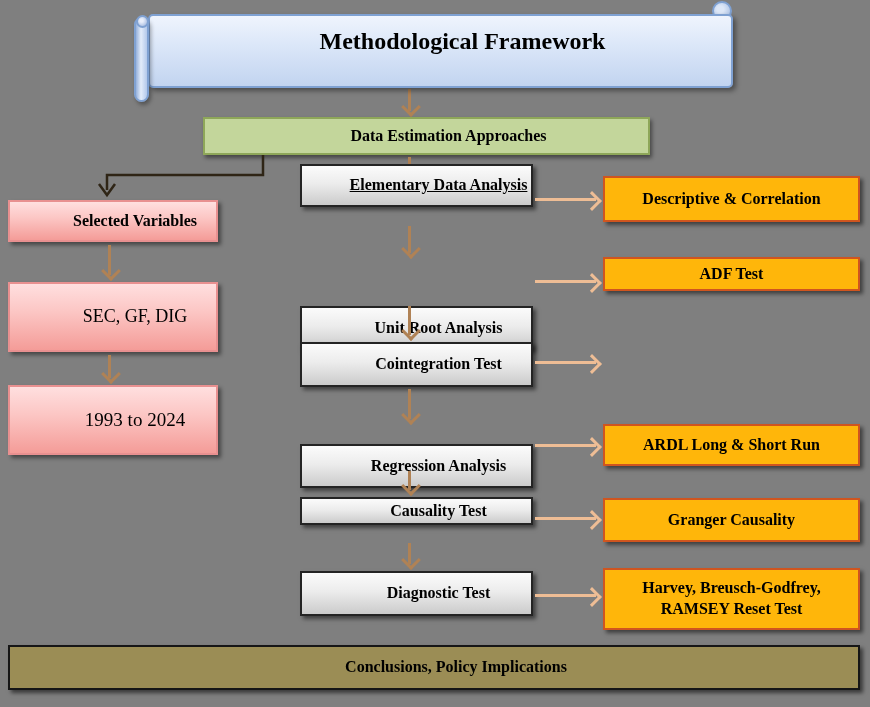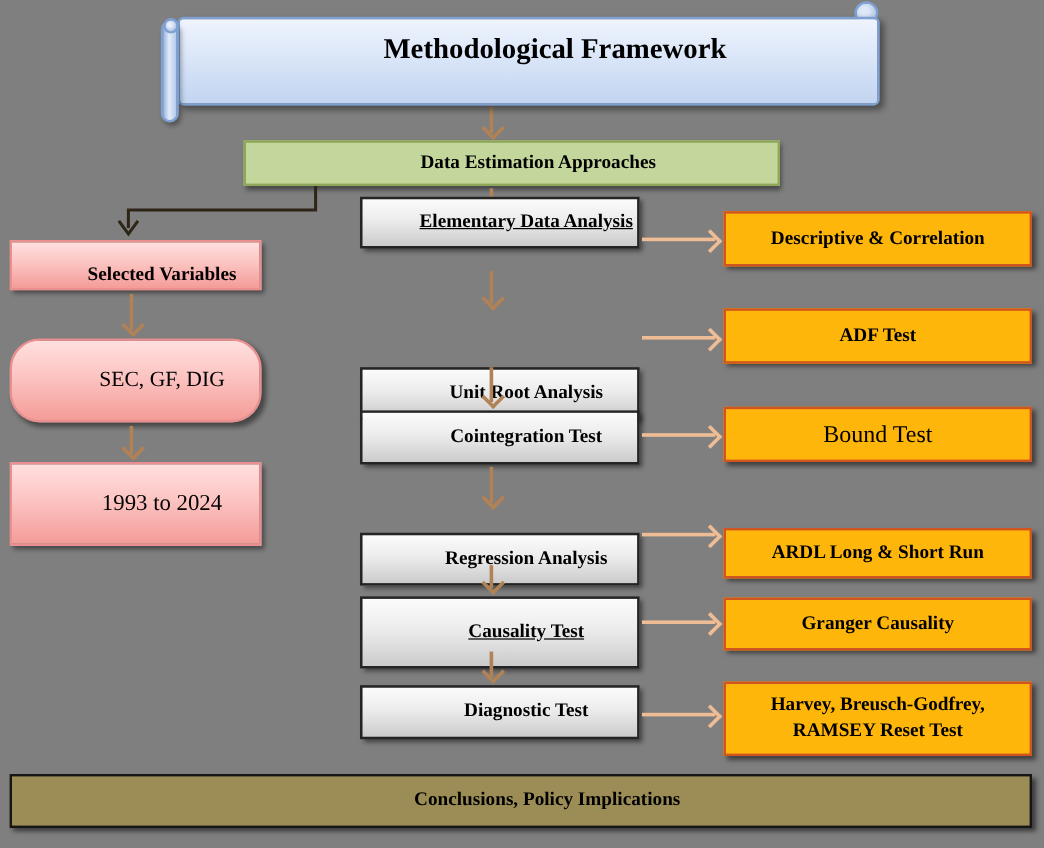--- a/index.html
+++ b/index.html
@@ -56,50 +56,50 @@
     box-shadow:2px 3px 4px rgba(0,0,0,0.45);
     font-size:16px;font-weight:bold;
   }
   
   .pink-box{
     left:8px;width:210px;
     background:linear-gradient(180deg,#ffdfdf 0%,#fcc6c4 42%,#f49c98 100%);
     border:2px solid #e89090;
     box-shadow:3px 3px 4px rgba(0,0,0,0.45);
   }
-  .pink-header{top:200px;height:42px;font-size:16px;font-weight:bold;align-items:flex-end;}
-  .pink-vars{top:282px;height:70px;font-size:18px;border-radius:25px;}
+  .pink-header{top:200px;height:42px;font-size:16px;font-weight:bold;}
+  .pink-vars{top:282px;height:70px;font-size:18px;}
   .pink-years{top:385px;height:70px;font-size:19px;}
   
   .gray-box{
     left:300px;width:233px;
     background:linear-gradient(180deg,#fbfbfb 0%,#ececec 45%,#cbcbcb 100%);
     border:2px solid #242424;
     box-shadow:3px 3px 4px rgba(0,0,0,0.5);
     font-size:16px;font-weight:bold;
   }
   .g0{top:164px;height:43px;text-decoration:underline;}
   .g1{top:260px;height:44px;margin-top:46px;}
   .g2{top:342px;height:45px;}
   .g3{top:444px;height:44px;}
-  .g4{top:497px;height:60px;text-decoration:underline;}
+  .g4{top:497px;height:28px;}
   .g5{top:571px;height:45px;}
   
   .orange-box{
     left:603px;width:257px;
     background:#ffb60a;
     border:2px solid #d0551f;
     box-shadow:3px 3px 4px rgba(0,0,0,0.5);
     font-size:16px;font-weight:bold;
     padding:0 8px;
   }
   .o0{top:176px;height:46px;}
-  .o1{top:257px;height:46px;}
+  .o1{top:257px;height:34px;}
   .o2{top:339px;height:46px;font-size:20px;font-weight:normal;}
-  .o3{top:424px;height:42px;margin-top:16px;}
+  .o3{top:424px;height:42px;}
   .o4{top:498px;height:44px;}
   .o5{top:568px;height:62px;}
   
   .footer-box{
     left:8px;top:645px;width:852px;height:45px;
     background:#9b8d55;
     border:2px solid #161616;
     box-shadow:3px 3px 4px rgba(0,0,0,0.55);
     font-size:16px;font-weight:bold;
   }
@@ -226,23 +226,20 @@
       <span class="shaft"></span>
       <span class="head"></span>
     </div>
 
   <div class="box orange-box o0">
     <span>Descriptive &amp; Correlation</span>
   </div>
   <div class="box orange-box o1">
     <span>ADF Test</span>
   </div>
-  <div class="box orange-box o2">
-    <span>Bound Test</span>
-  </div>
   <div class="box orange-box o3">
     <span>ARDL Long &amp; Short Run</span>
   </div>
   <div class="box orange-box o4">
     <span>Granger Causality</span>
   </div>
   <div class="box orange-box o5">
     <span>Harvey, Breusch-Godfrey, RAMSEY Reset Test</span>
   </div>
 

